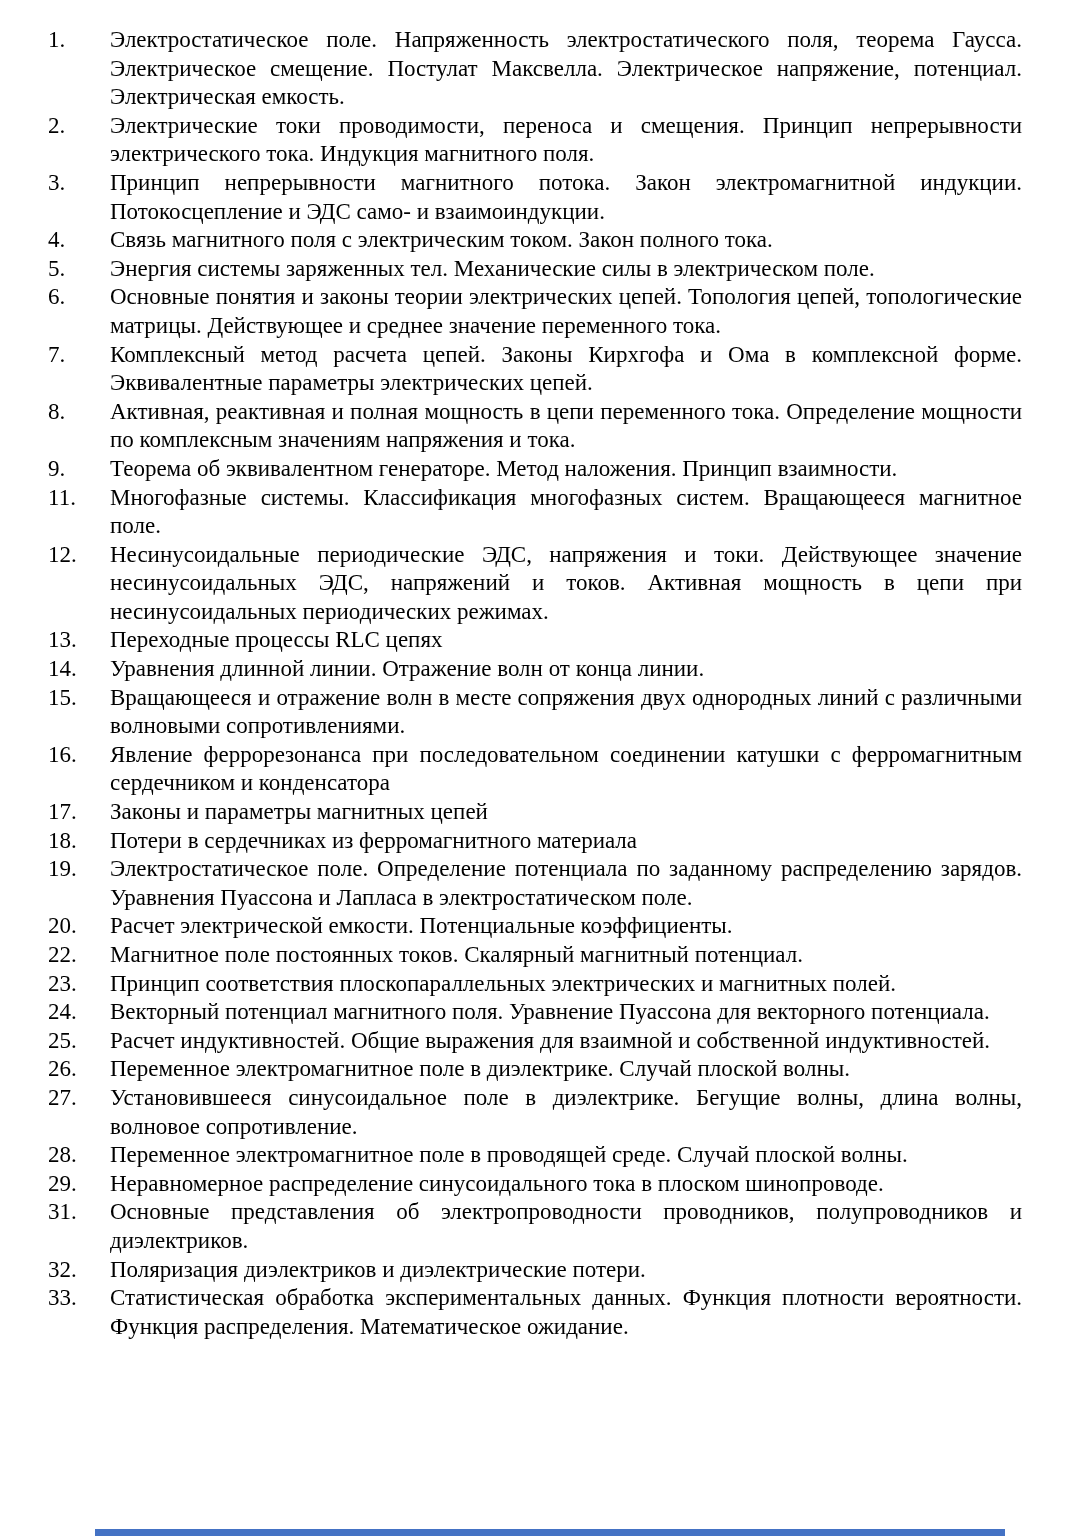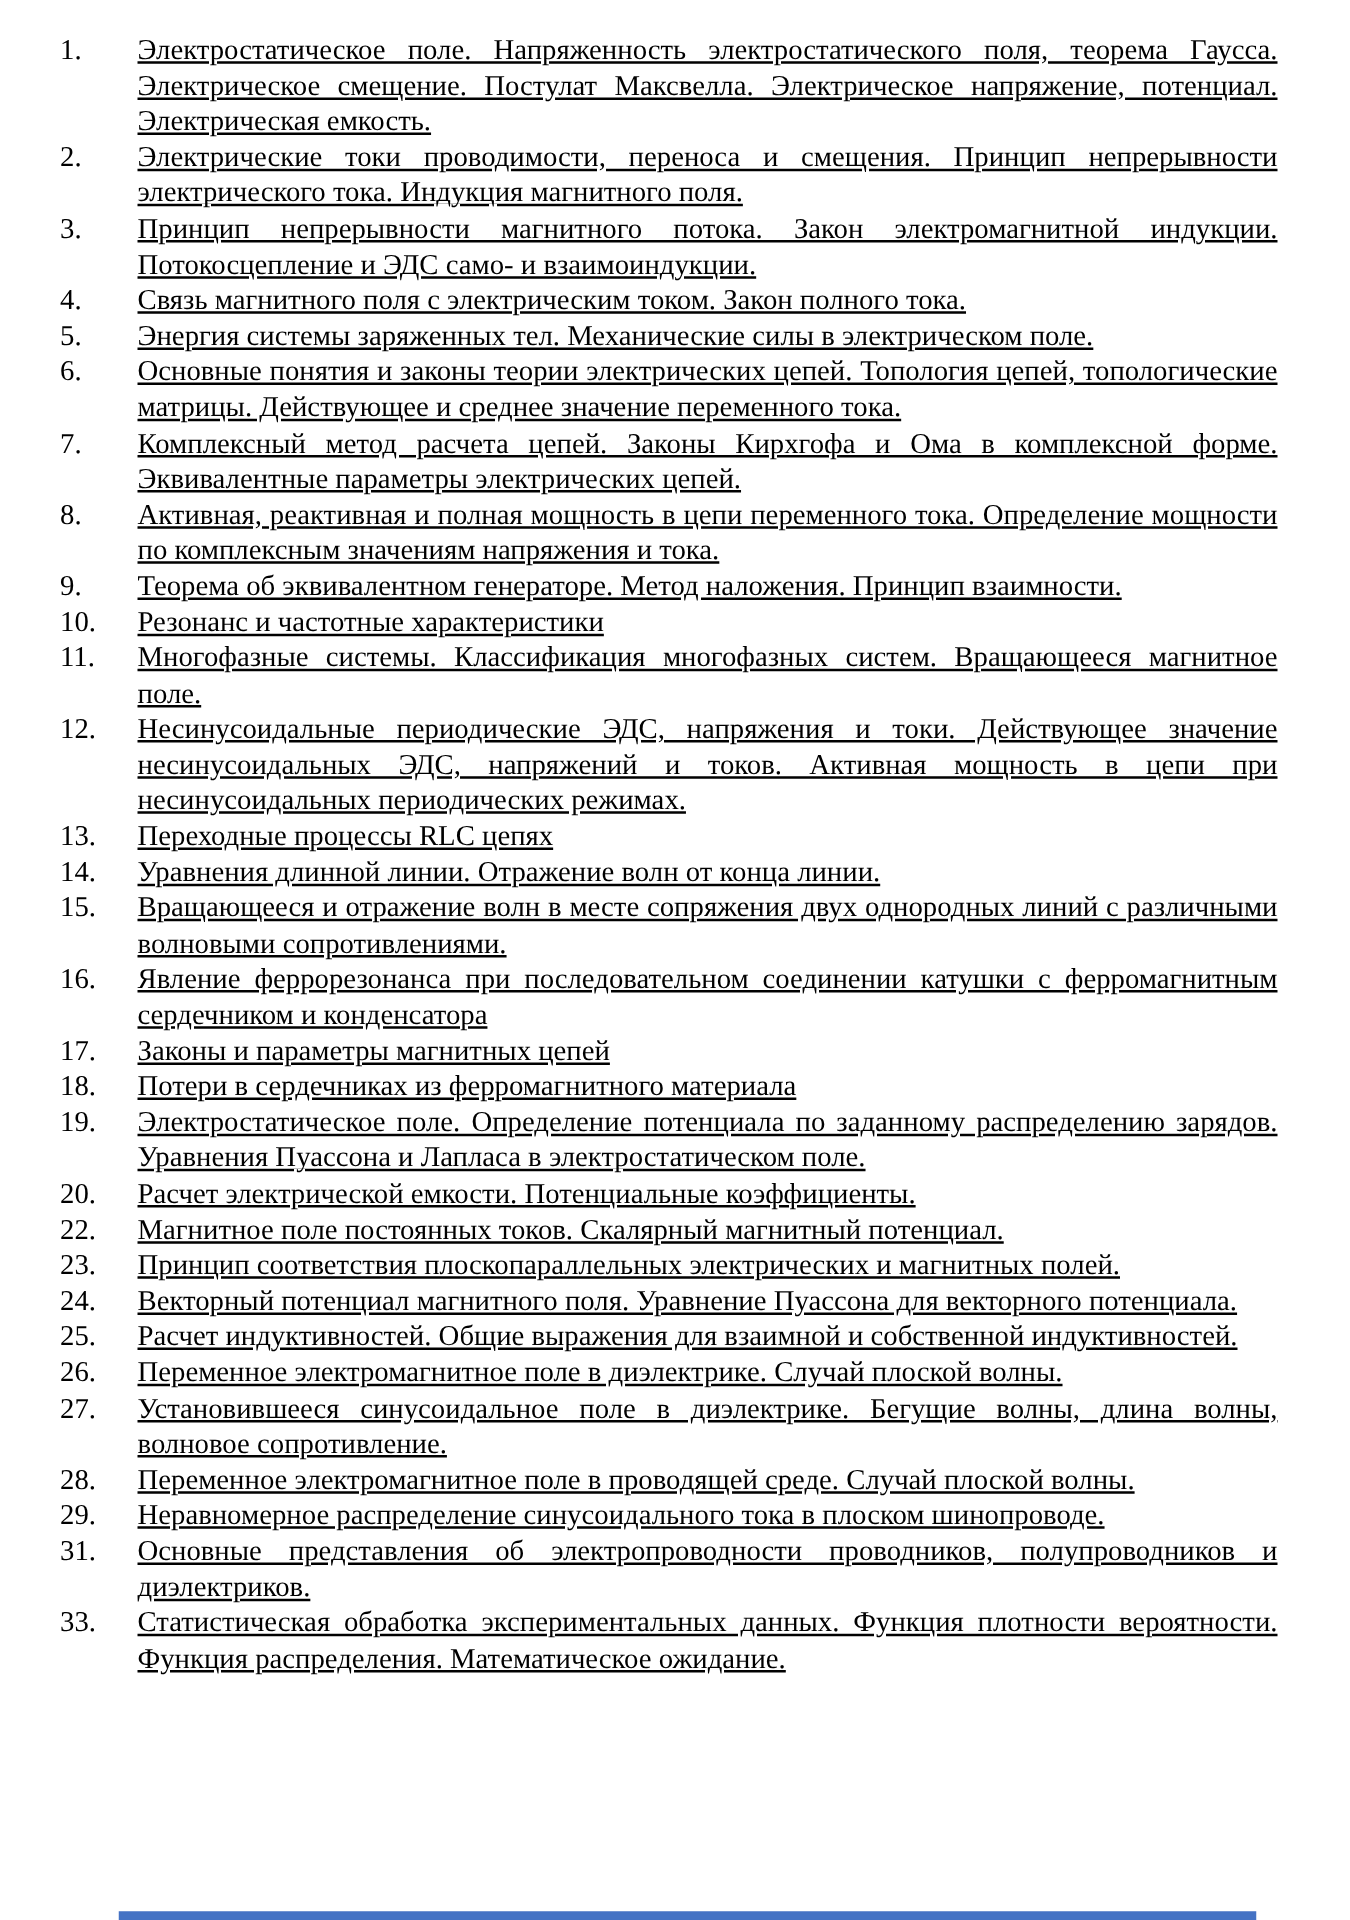--- a/index.html
+++ b/index.html
@@ -28,21 +28,20 @@
   }
   .item .num {
     flex: 0 0 62px;
     text-align: left;
     white-space: nowrap;
   }
   .item .txt {
     flex: 1 1 auto;
     text-align: justify;
     text-justify: inter-word;
-    text-decoration: underline;
   }
   .bottom-bar {
     position: absolute;
     bottom: 0;
     left: 95px;
     width: 910px;
     height: 7px;
   }
 </style>
 </head>
@@ -88,24 +87,20 @@
   <div class="item">
     <span class="num">8.</span>
     <span class="txt">Активная, реактивная и полная мощность в цепи переменного тока. Определение мощности по комплексным значениям напряжения и тока.</span>
   </div>
 
   <div class="item">
     <span class="num">9.</span>
     <span class="txt">Теорема об эквивалентном генераторе. Метод наложения. Принцип взаимности.</span>
   </div>
 
-  <div class="item">
-    <span class="num">10.</span>
-    <span class="txt">Резонанс и частотные характеристики</span>
-  </div>
 
   <div class="item">
     <span class="num">11.</span>
     <span class="txt">Многофазные системы. Классификация многофазных систем. Вращающееся магнитное поле.</span>
   </div>
 
   <div class="item">
     <span class="num">12.</span>
     <span class="txt">Несинусоидальные периодические ЭДС, напряжения и токи. Действующее значение несинусоидальных ЭДС, напряжений и токов. Активная мощность в цепи при несинусоидальных периодических режимах.</span>
   </div>
@@ -190,20 +185,24 @@
     <span class="num">29.</span>
     <span class="txt">Неравномерное распределение синусоидального тока в плоском шинопроводе.</span>
   </div>
 
 
   <div class="item">
     <span class="num">31.</span>
     <span class="txt">Основные представления об электропроводности проводников, полупроводников и диэлектриков.</span>
   </div>
 
+  <div class="item">
+    <span class="num">32.</span>
+    <span class="txt">Поляризация диэлектриков и диэлектрические потери.</span>
+  </div>
 
   <div class="item">
     <span class="num">33.</span>
     <span class="txt">Статистическая обработка экспериментальных данных. Функция плотности вероятности. Функция распределения. Математическое ожидание.</span>
   </div>
 </div>
   <div class="bottom-bar" id="bottom-bar" style="background: rgb(68, 114, 196);"></div>
 </div>
 
 </body></html>

